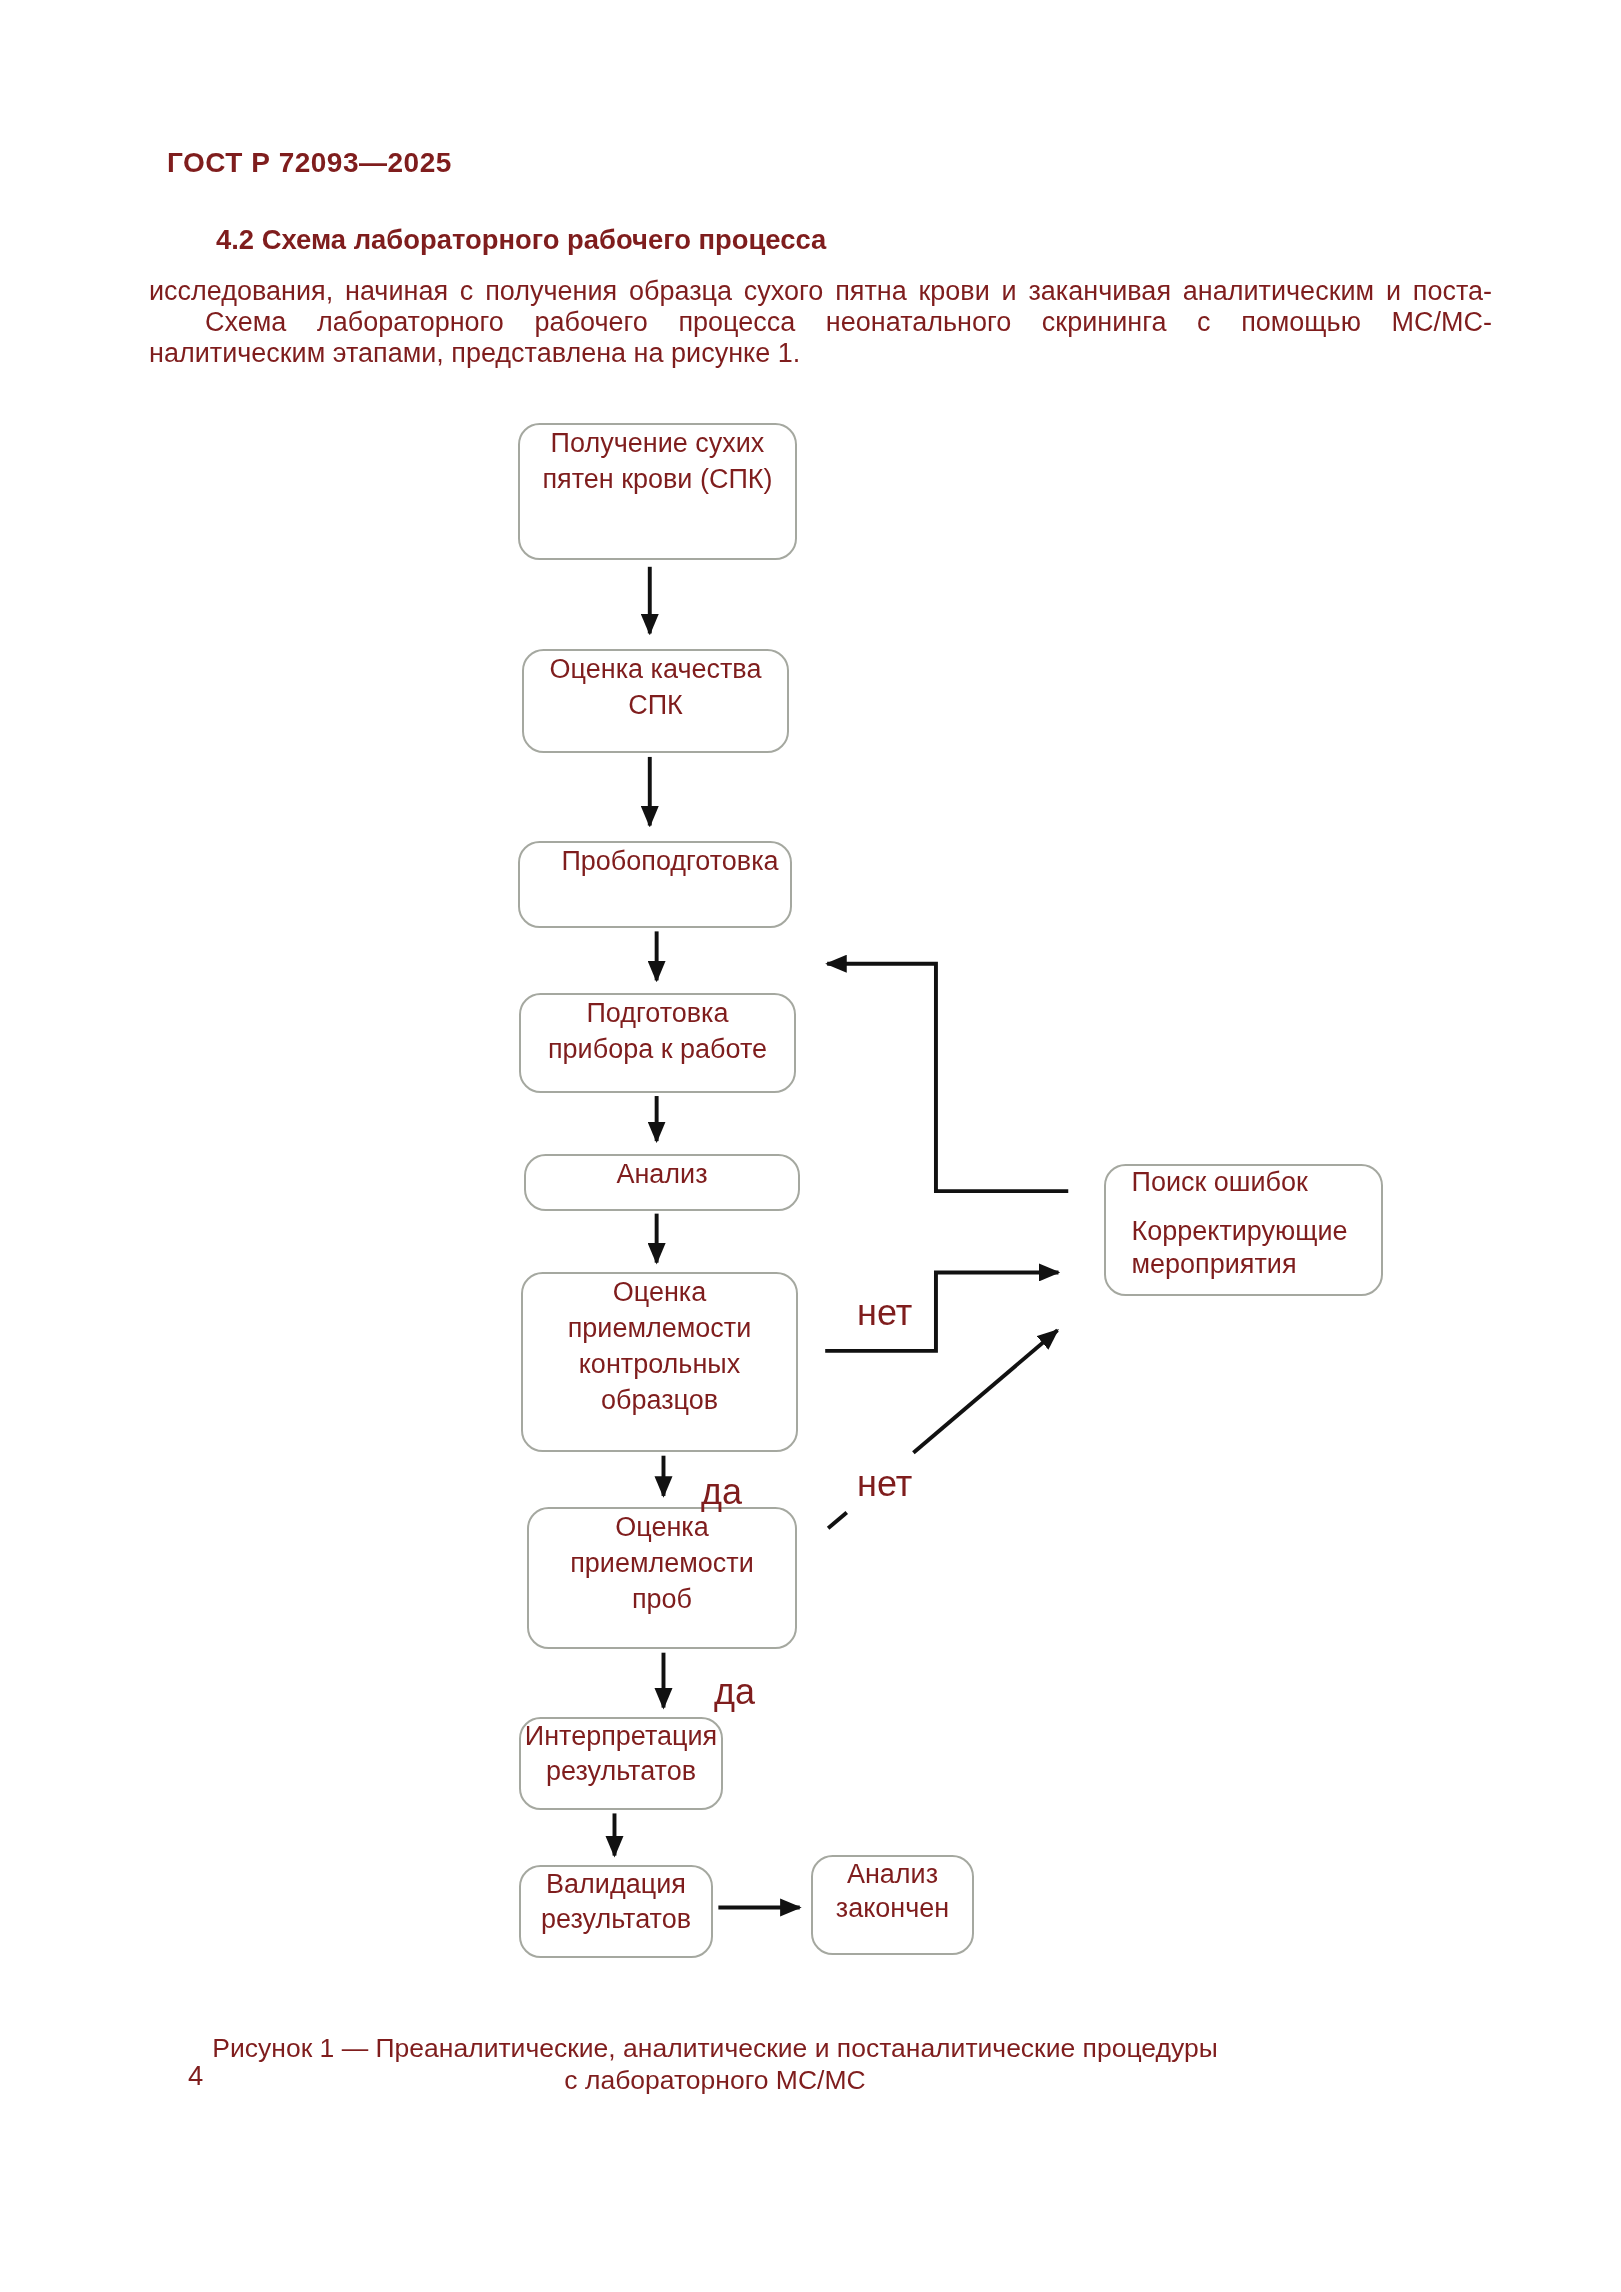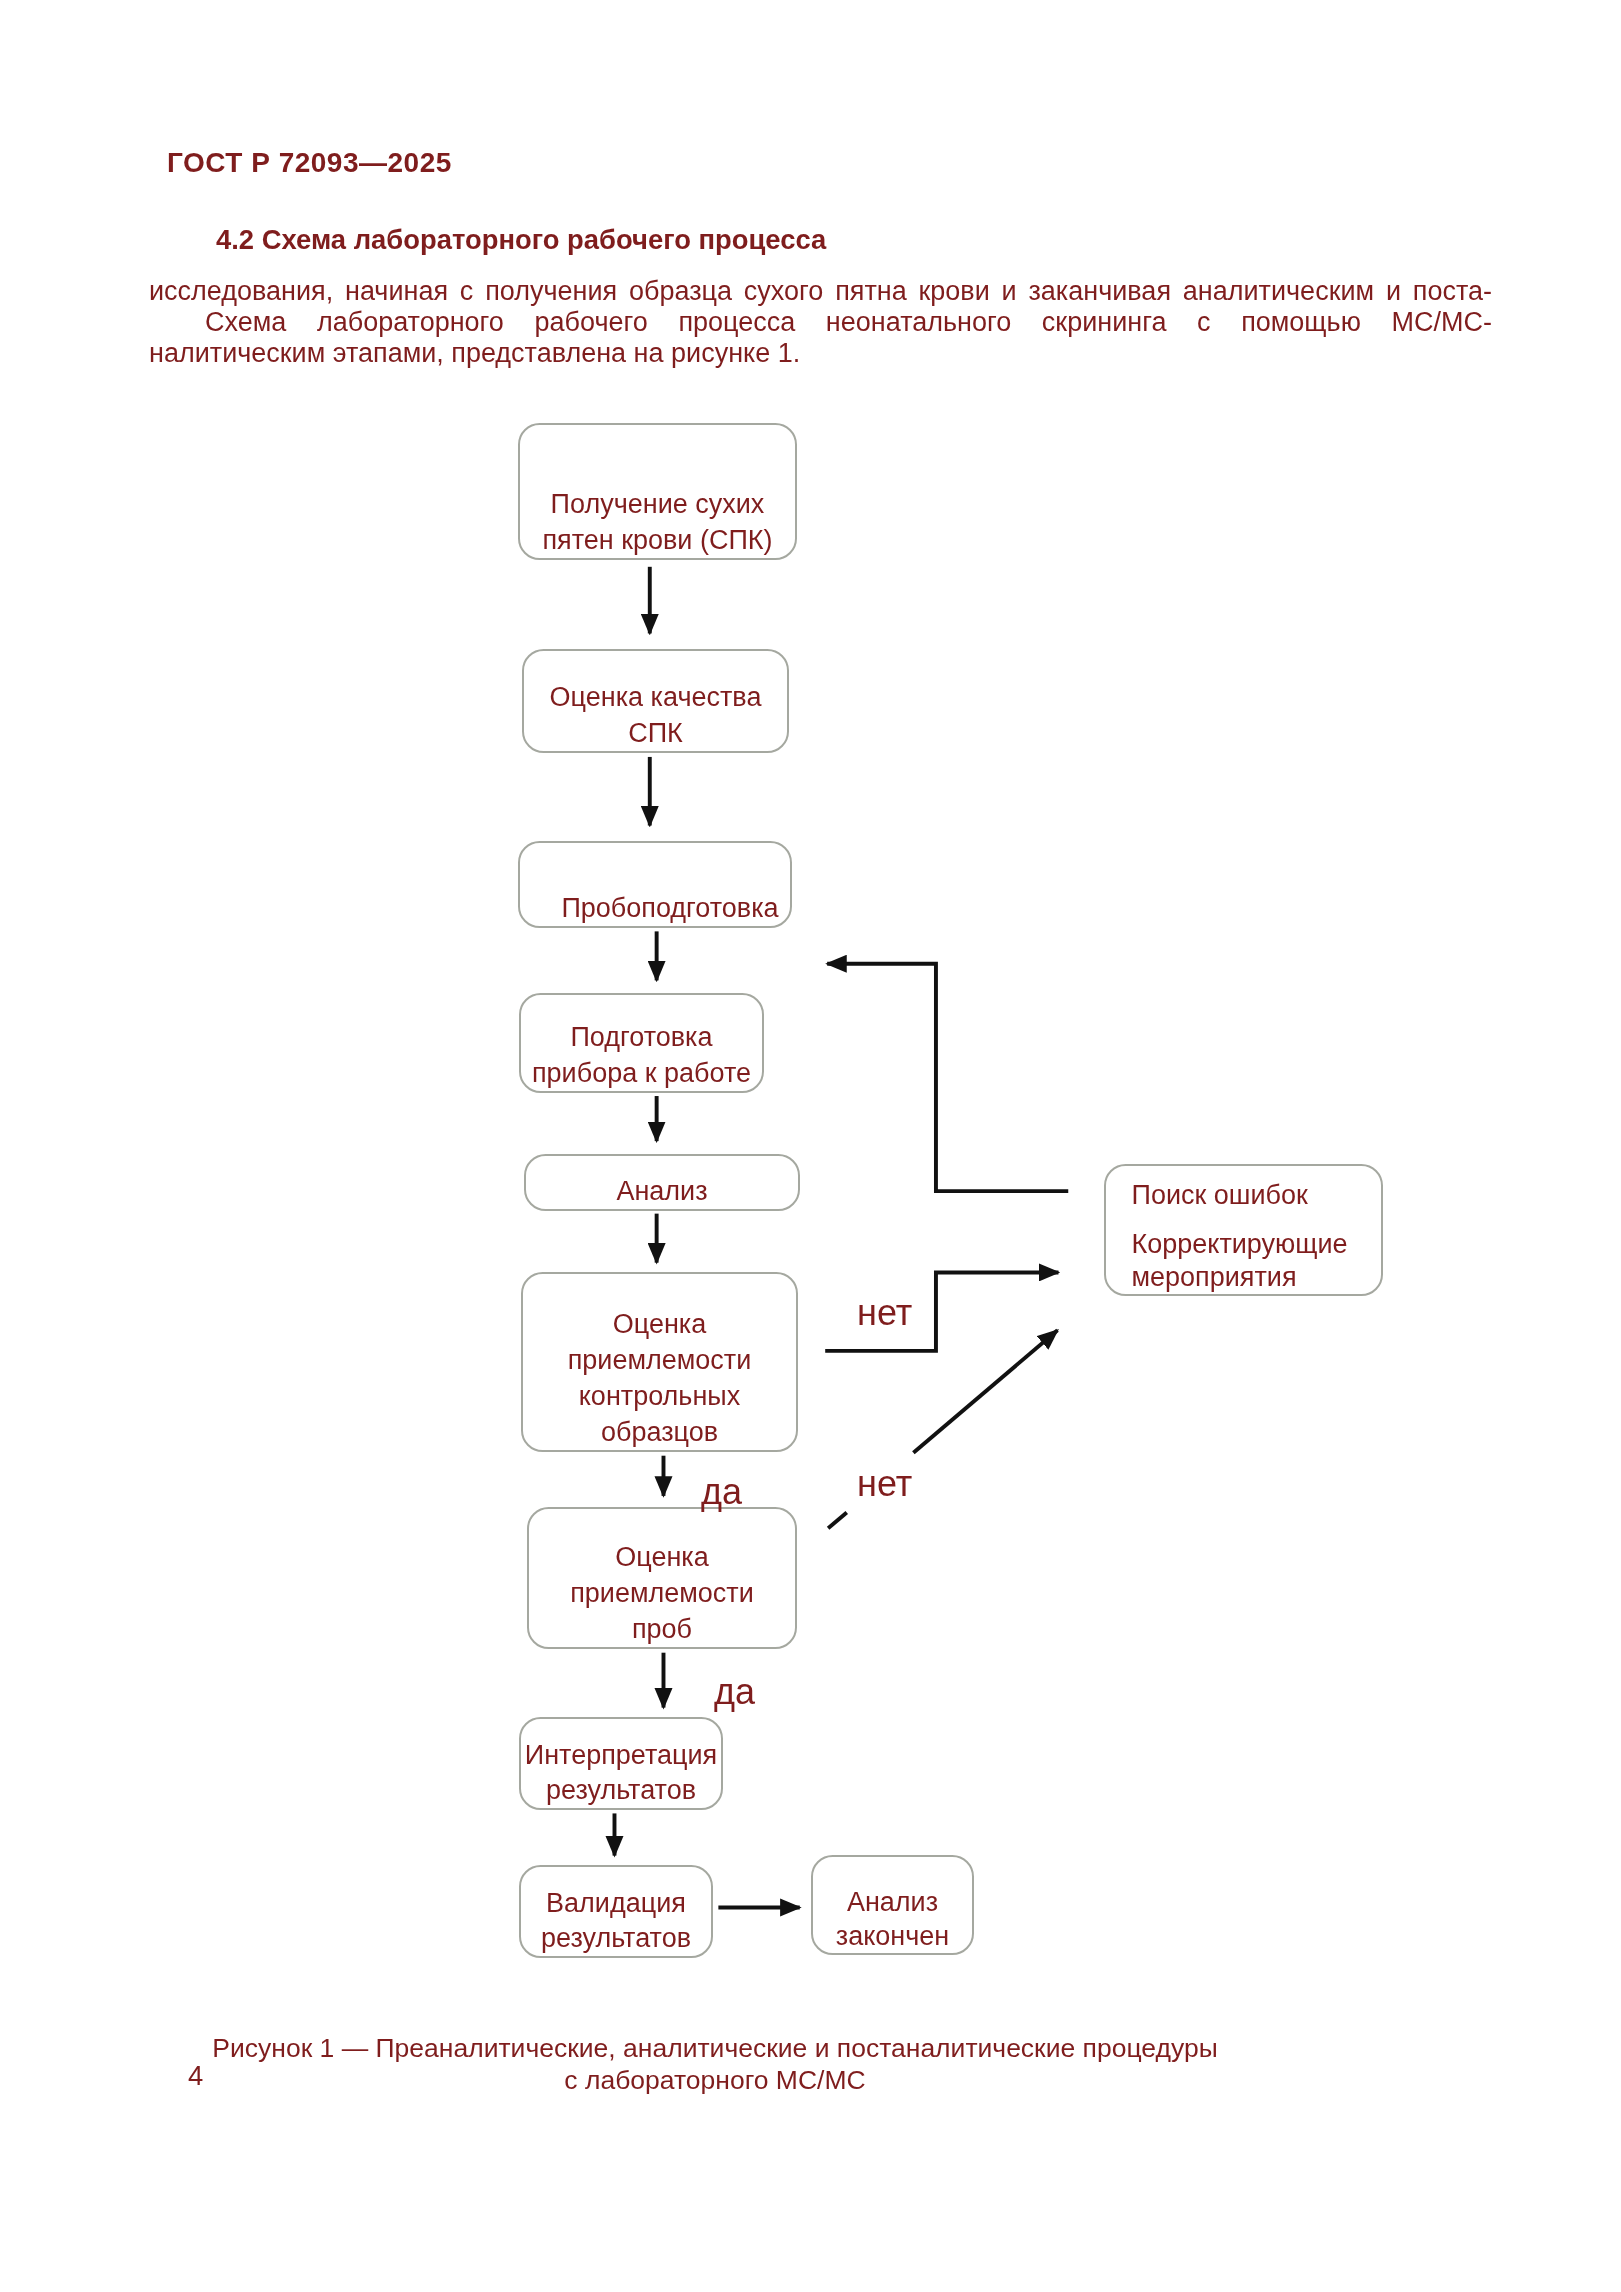--- a/index.html
+++ b/index.html
@@ -28,28 +28,28 @@
   .paragraph .pline.last{text-align:left;text-align-last:left;}
 
   .connectors{position:absolute;left:0;top:0;z-index:0;}
 
   .node{
     position:absolute;box-sizing:border-box;
     background:#ffffff;
     border:2.9px solid #a5a8a0;
     border-radius:21.6px;
     display:flex;flex-direction:column;
-    align-items:center;justify-content:flex-end;
+    align-items:center;justify-content:flex-start;
     font-size:27px;line-height:36px;text-align:center;
     z-index:1;
   }
   .n-spk{left:518px;top:423px;width:279px;height:137px;}
   .n-quality{left:522px;top:649px;width:267px;height:104px;}
   .n-sample-prep{left:518px;top:841px;width:274px;height:87px;padding-left:30px;}
-  .n-device-prep{left:519px;top:993px;width:245px;height:100px;}
+  .n-device-prep{left:519px;top:993px;width:277px;height:100px;}
   .n-analysis{left:524px;top:1154px;width:276px;height:57px;}
   .n-control{left:521px;top:1272px;width:277px;height:180px;}
   .n-samples{left:527px;top:1507px;width:270px;height:142px;}
   .n-interp{left:519px;top:1717px;width:204px;height:93px;line-height:35px;}
   .n-valid{left:519px;top:1865px;width:194px;height:93px;line-height:35px;}
   .n-done{left:811px;top:1855px;width:163px;height:100px;line-height:34px;}
   .n-errors{
     left:1068px;top:1164px;width:279px;height:132px;
     align-items:flex-start;text-align:left;
     padding:0 17.6px 0 25.5px;line-height:33px;margin-left:36px;

